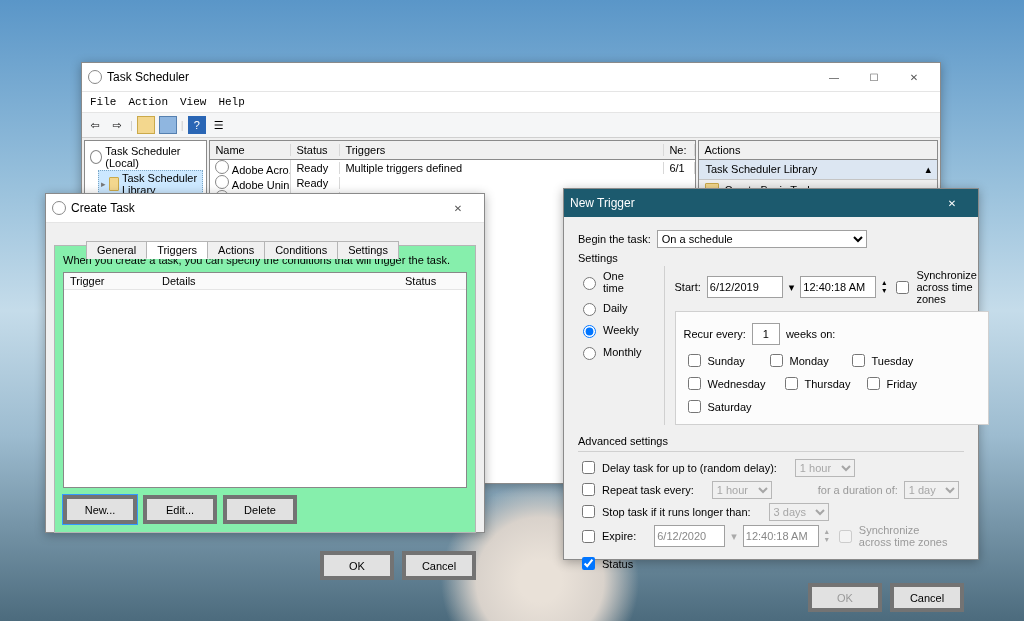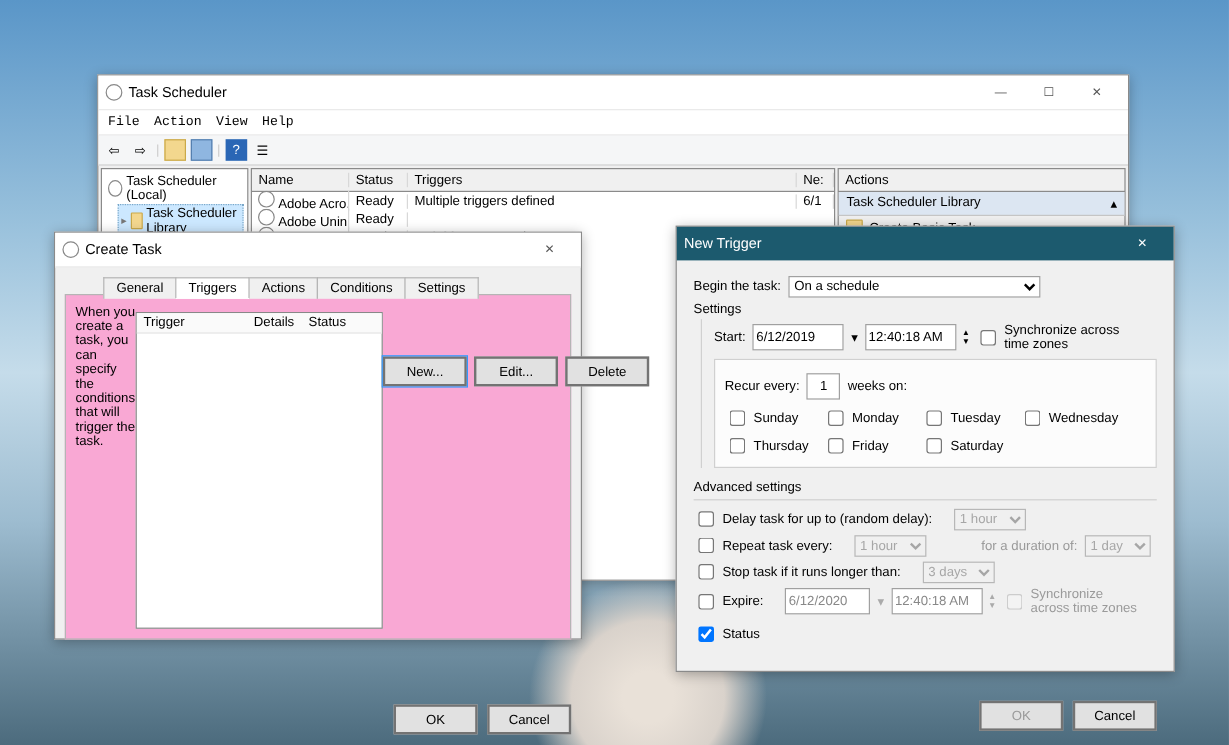--- a/index.html
+++ b/index.html
@@ -103,51 +103,50 @@
   background: #f0f0f0; flex: 1;
 }
 .actions-sub {
   background: #dce6f2; padding: 3px 6px;
   display: flex; justify-content: space-between;
   border-bottom: 1px solid #c6c6c6;
 }
 .action-item { padding: 3px 6px; display: flex; gap: 5px; align-items: center; }
 
 .ct-body { padding: 4px 8px 8px 8px; }
-.tabs { display: flex; position: relative; top: 4px; padding-left: 32px; }
+.tabs { display: flex; position: relative; top: 14px; padding-left: 32px; }
 .tab {
   padding: 2px 10px; border: 1px solid #b5b5b5;
   background: #f0f0f0; border-bottom: none;
   margin-right: -1px;
 }
 .tab.active { background: #fff; z-index: 2; border-bottom: 1px solid #fff; }
 .tabpanel {
-  border: 1px solid #b5b5b5; background: #f9a8d4;
+  border: 1px solid #b5b5b5; background: #86efac;
   padding: 8px; height: 270px;
-  display: flex; flex-direction: row;
+  display: flex; flex-direction: column;
 }
 .listbox {
   flex: 1; border: 1px solid #888; background: #fff;
   margin-top: 6px;
 }
 .listbox-head {
   display: flex; border-bottom: 1px solid #e5e5e5;
   background: #fafafa;
 }
 .listbox-head > div { padding: 2px 6px; }
 .lh-trig { width: 80px; }
 .lh-det { flex: 1; }
 .lh-stat { width: 55px; }
 .btn {
   min-width: 66px; height: 21px;
-  border: 2px solid #737373; background: #e1e1e1;
+  border: 4px solid #737373; background: #e1e1e1;
   text-align: right; display: inline-flex;
   align-items: center; justify-content: center;
   cursor: default;
-  margin-top: 36px;
 }
 .btn.primary { outline: 1px solid #3399ff; }
 .btn.disabled { color: #9a9a9a; }
 .btns-row { display: flex; gap: 6px; margin-top: 7px; }
 .ct-foot { display: flex; justify-content: flex-end; gap: 8px; padding: 10px 8px; }
 
 .nt-body { padding: 10px 14px 12px 14px; }
 .row { display: flex; align-items: center; gap: 6px; margin: 3px 0; }
 select, input[type=text] {
   font: inherit; height: 18px;
@@ -294,20 +293,38 @@
     <div class="winbtn">✕</div>
   </div>
   <div class="nt-body">
     <div class="row">
       <span>Begin the task:</span>
       <select style="width:210px"><option>On a schedule</option></select>
     </div>
     <div style="margin-top:4px">Settings</div>
 
     <div style="display:flex; gap:4px; margin-top:2px;">
+      <div class="radio-group">
+        <label class="chk-lbl">
+            <input type="radio" name="freq" style=""> 
+            <span>One time</span>
+          </label>
+        <label class="chk-lbl">
+            <input type="radio" name="freq" style=""> 
+            <span>Daily</span>
+          </label>
+        <label class="chk-lbl">
+            <input type="radio" name="freq" checked="" style=""> 
+            <span>Weekly</span>
+          </label>
+        <label class="chk-lbl">
+            <input type="radio" name="freq" style=""> 
+            <span>Monthly</span>
+          </label>
+      </div>
       <div class="sep-v"></div>
       <div style="flex:1">
         <div class="row">
           <span>Start:</span>
           <input type="text" style="width: 70px;" value="6/12/2019">
           <span>▾</span>
           <input type="text" style="width: 70px;" value="12:40:18 AM">
           <span style="font-size:8px;line-height:8px">▴<br>▾</span>
           <label class="chk-lbl">
               <input type="checkbox" style=""> 

